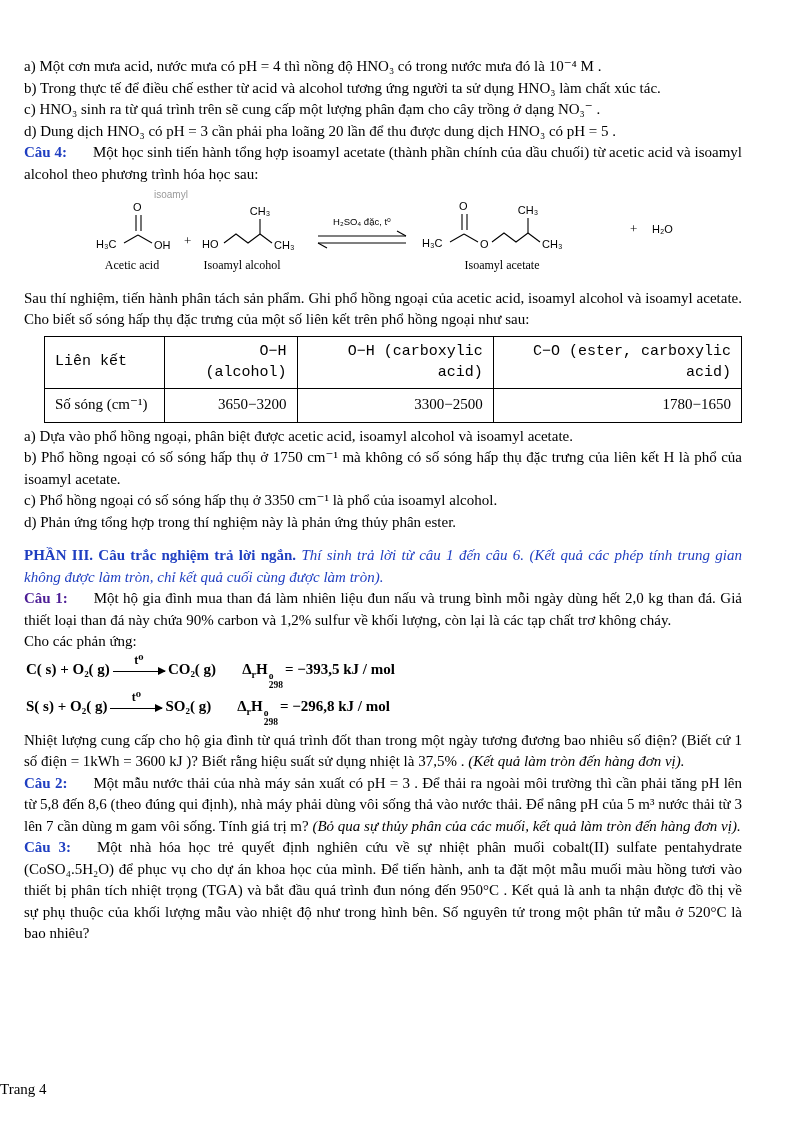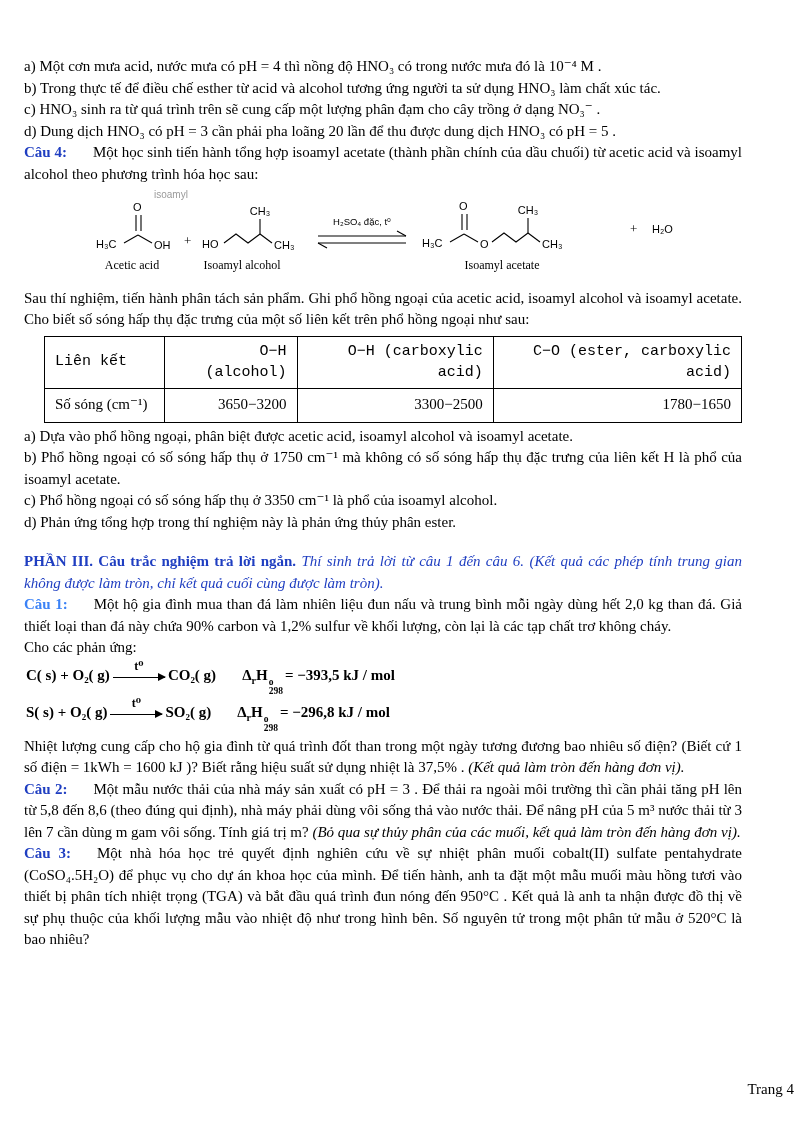--- a/index.html
+++ b/index.html
@@ -7,21 +7,21 @@
   body {
     width:794px; height:1122px; position:relative; overflow:hidden;
     font-family:"Liberation Serif","DejaVu Serif",serif;
     font-size:15px; line-height:21.5px; color:#000;
   }
   .content { padding:56px 52px 0 24px; text-align:justify; }
   .para { margin:0; }
   .blue { color:#1f3ec1; }
   b.qlabel { margin-right:26px; }
   i.it { font-style:italic; }
-  .section-gap { margin-top:18px; }
+  .section-gap { margin-top:12px; }
 
   
   .rxn-wrap { margin:2px 0 2px 46px; }
   svg line, svg polyline { stroke:#000; stroke-width:1.1; fill:none; }
   text.atom { font-family:"Liberation Sans","DejaVu Sans",sans-serif; font-size:11px; fill:#000; }
   text.cname { font-family:"Liberation Serif","DejaVu Serif",serif; font-size:12px; fill:#000; }
   text.cond { font-family:"Liberation Sans","DejaVu Sans",sans-serif; font-size:9.5px; fill:#000; }
   text.plus { font-size:13px; fill:#000; }
   text.stray { font-family:"Liberation Sans","DejaVu Sans",sans-serif; font-size:10px; fill:#9a9a9a; }
 
@@ -35,21 +35,21 @@
   .eq-line { margin:3px 0 3px 2px; line-height:26px; white-space:nowrap;font-weight:bold; }
   .arrow { display:inline-block; position:relative; width:52px; height:14px; margin:0 3px; vertical-align:middle; }
   .arrow .shaft { position:absolute; left:0; right:0; top:8px; height:1.2px; background:#000; }
   .arrow .head { position:absolute; right:-1px; top:4px; width:0; height:0;
                  border-left:8px solid #000; border-top:4.5px solid transparent; border-bottom:4.5px solid transparent; }
   .arrow .lbl { position:absolute; top:-8px; left:50%; transform:translateX(-50%); font-size:12px; line-height:10px; white-space:nowrap; }
   .enthalpy { margin-left:26px; }
   sub.r { font-size:10px; }
   .stack { display:inline-flex; flex-direction:column; font-size:9.5px; line-height:9px; vertical-align:-5px; margin:0 2px 0 1px; }
 
-  .footer { position:absolute; bottom:22px; left:0; width:100%; text-align:right;margin-top:40px; }
+  .footer { position:absolute; bottom:22px; left:0; width:100%; text-align:left;margin-top:40px; }
 </style>
 </head>
 <body>
 
 <div class="content">
 
   <p class="para">a) Một cơn mưa acid, nước mưa có pH = 4 thì nồng độ HNO₃ có trong nước mưa đó là 10⁻⁴ M .</p>
   <p class="para">b) Trong thực tế để điều chế esther từ acid và alcohol tương ứng người ta sử dụng HNO₃ làm chất xúc tác.</p>
   <p class="para">c) HNO₃ sinh ra từ quá trình trên sẽ cung cấp một lượng phân đạm cho cây trồng ở dạng NO₃⁻ .</p>
   <p class="para">d) Dung dịch HNO₃ có pH = 3 cần phải pha loãng 20 lần để thu được dung dịch HNO₃ có pH = 5 .</p>
@@ -131,38 +131,38 @@
   </tbody>
     </table>
 
   <p class="para">a) Dựa vào phổ hồng ngoại, phân biệt được acetic acid, isoamyl alcohol và isoamyl acetate.</p>
   <p class="para">b) Phổ hồng ngoại có số sóng hấp thụ ở 1750 cm⁻¹ mà không có số sóng hấp thụ đặc trưng của liên kết H là phổ của isoamyl acetate.</p>
   <p class="para">c) Phổ hồng ngoại có số sóng hấp thụ ở 3350 cm⁻¹ là phổ của isoamyl alcohol.</p>
   <p class="para">d) Phản ứng tổng hợp trong thí nghiệm này là phản ứng thủy phân ester.</p>
 
   <p class="para section-gap"><b class="blue" style="color: rgb(31, 62, 193);">PHẦN III. Câu trắc nghiệm trả lời ngắn.</b> <i class="blue it" style="color: rgb(31, 62, 193);">Thí sinh trả lời từ câu 1 đến câu 6. (Kết quả các phép tính trung gian không được làm tròn, chỉ kết quả cuối cùng được làm tròn).</i></p>
 
-  <p class="para"><b class="blue qlabel" style="color: #3b82f6;">Câu 1:</b><span>Một hộ gia đình mua than đá làm nhiên liệu đun nấu và trung bình mỗi ngày dùng hết 2,0 kg than đá. Giả thiết loại than đá này chứa 90% carbon và 1,2% sulfur về khối lượng, còn lại là các tạp chất trơ không cháy.</span></p>
+  <p class="para"><b class="blue qlabel" style="color: #4c1d95;">Câu 1:</b><span>Một hộ gia đình mua than đá làm nhiên liệu đun nấu và trung bình mỗi ngày dùng hết 2,0 kg than đá. Giả thiết loại than đá này chứa 90% carbon và 1,2% sulfur về khối lượng, còn lại là các tạp chất trơ không cháy.</span></p>
   <p class="para">Cho các phản ứng:</p>
 
   <div class="eq-line">
     <span>C( s) + O₂( g)</span><span class="arrow"><span class="lbl">t⁰</span><span class="shaft"></span><span class="head"></span></span><span>CO₂( g)</span><span class="enthalpy"><span>Δ</span><sub class="r">r</sub><span>H</span><span class="stack">
           <span>o</span>
           <span>298</span>
         </span><span>= −393,5 kJ / mol</span></span>
   </div>
 
   <div class="eq-line">
     <span>S( s) + O₂( g)</span><span class="arrow"><span class="lbl">t⁰</span><span class="shaft"></span><span class="head"></span></span><span>SO₂( g)</span><span class="enthalpy"><span>Δ</span><sub class="r">r</sub><span>H</span><span class="stack">
           <span>o</span>
           <span>298</span>
         </span><span>= −296,8 kJ / mol</span></span>
   </div>
 
-  <p class="para"><span>Nhiệt lượng cung cấp cho hộ gia đình từ quá trình đốt than trong một ngày tương đương bao nhiêu số điện? (Biết cứ 1 số điện = 1kWh = 1600 kJ )? Biết rằng hiệu suất sử dụng nhiệt là 37,5% . </span><i class="it">(Kết quả làm tròn đến hàng đơn vị).</i></p>
+  <p class="para"><span>Nhiệt lượng cung cấp cho hộ gia đình từ quá trình đốt than trong một ngày tương đương bao nhiêu số điện? (Biết cứ 1 số điện = 1kWh = 3600 kJ )? Biết rằng hiệu suất sử dụng nhiệt là 37,5% . </span><i class="it">(Kết quả làm tròn đến hàng đơn vị).</i></p>
 
   <p class="para"><b class="blue qlabel" style="color: rgb(31, 62, 193);">Câu 2:</b><span>Một mẫu nước thải của nhà máy sản xuất có pH = 3 . Để thải ra ngoài môi trường thì cần phải tăng pH lên từ 5,8 đến 8,6 (theo đúng qui định), nhà máy phải dùng vôi sống thả vào nước thải. Để nâng pH của 5 m³ nước thải từ 3 lên 7 cần dùng m gam vôi sống. Tính giá trị m? </span><i class="it">(Bỏ qua sự thủy phân của các muối, kết quả làm tròn đến hàng đơn vị).</i></p>
 
   <p class="para"><b class="blue qlabel" style="color: rgb(31, 62, 193);">Câu 3:</b><span>Một nhà hóa học trẻ quyết định nghiên cứu về sự nhiệt phân muối cobalt(II) sulfate pentahydrate (CoSO₄.5H₂O) để phục vụ cho dự án khoa học của mình. Để tiến hành, anh ta đặt một mẫu muối màu hồng tươi vào thiết bị phân tích nhiệt trọng (TGA) và bắt đầu quá trình đun nóng đến 950°C . Kết quả là anh ta nhận được đồ thị về sự phụ thuộc của khối lượng mẫu vào nhiệt độ như trong hình bên. Số nguyên tử trong một phân tử mẫu ở 520°C  là bao nhiêu?</span></p>
 
 </div>
 
 <div class="footer">Trang 4</div>
 
 </body></html>

